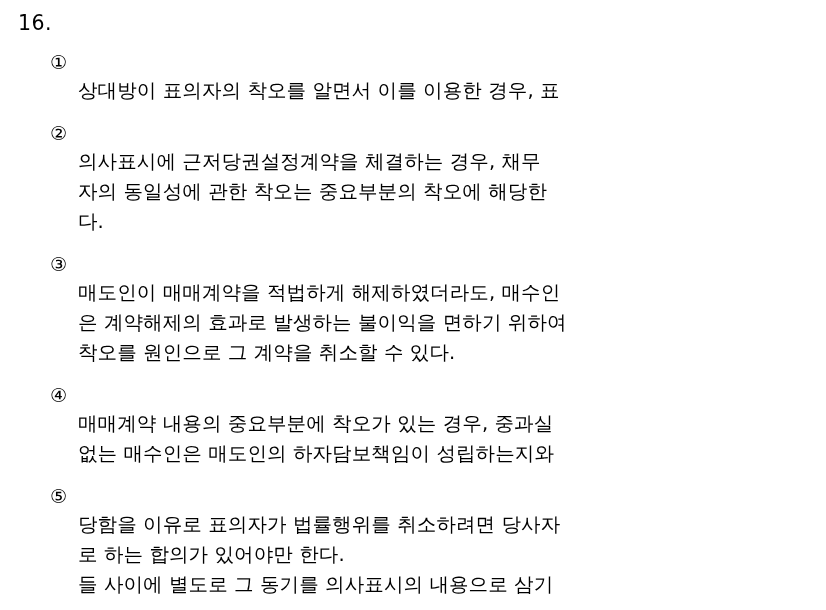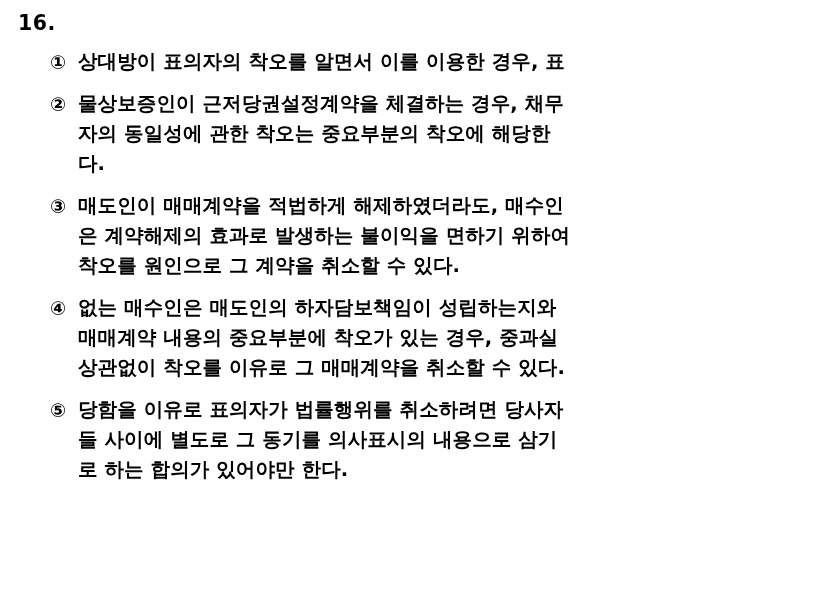--- a/index.html
+++ b/index.html
@@ -13,21 +13,20 @@
     font-family: "DejaVu Sans", sans-serif;
     color: #000000;
     overflow: hidden;
   }
   .page {
     position: relative;
     width: 826px;
     height: 610px;
     box-sizing: border-box;
     padding: 8px 18px 0 18px;
-    font-weight: bold;
   }
   .question-block {
     display: flex;
     align-items: flex-start;
     margin-bottom: 6px;
   }
   .q-number {
     flex: 0 0 auto;
     width: 42px;
     font-size: 20.5px;
@@ -57,20 +56,21 @@
   }
   .choice-marker {
     flex: 0 0 auto;
     width: 28px;
     font-size: 19px;
     line-height: 30px;
     text-align: left;
   }
   .choice-text {
     flex: 1 1 auto;
+    margin-top: 29px;
   }
   .choice-line {
     font-size: 19.5px;
     line-height: 30px;
     white-space: pre;
     letter-spacing: 0.1px;
   }
 </style>
 </head>
 <body>
@@ -88,47 +88,46 @@
     <div class="choice">
       <div class="choice-marker">①</div>
       <div class="choice-text">
         <div class="choice-line">상대방이 표의자의 착오를 알면서 이를 이용한 경우, 표</div>
       </div>
     </div>
 
     <div class="choice">
       <div class="choice-marker">②</div>
       <div class="choice-text">
-        <div class="choice-line">물상보증인이 근저당권설정계약을 체결하는 경우, 채무</div>
+        <div class="choice-line">의사표시에 근저당권설정계약을 체결하는 경우, 채무</div>
         <div class="choice-line">자의 동일성에 관한 착오는 중요부분의 착오에 해당한</div>
         <div class="choice-line">다.</div>
       </div>
     </div>
 
     <div class="choice">
       <div class="choice-marker">③</div>
       <div class="choice-text">
         <div class="choice-line">매도인이 매매계약을 적법하게 해제하였더라도, 매수인</div>
         <div class="choice-line">은 계약해제의 효과로 발생하는 불이익을 면하기 위하여</div>
         <div class="choice-line">착오를 원인으로 그 계약을 취소할 수 있다.</div>
       </div>
     </div>
 
     <div class="choice">
       <div class="choice-marker">④</div>
       <div class="choice-text">
+        <div class="choice-line">매매계약 내용의 중요부분에 착오가 있는 경우, 중과실</div>
         <div class="choice-line">없는 매수인은 매도인의 하자담보책임이 성립하는지와</div>
-        <div class="choice-line">매매계약 내용의 중요부분에 착오가 있는 경우, 중과실</div>
-        <div class="choice-line">상관없이 착오를 이유로 그 매매계약을 취소할 수 있다.</div>
       </div>
     </div>
 
     <div class="choice">
       <div class="choice-marker">⑤</div>
       <div class="choice-text">
         <div class="choice-line">당함을 이유로 표의자가 법률행위를 취소하려면 당사자</div>
+        <div class="choice-line">로 하는 합의가 있어야만 한다.</div>
         <div class="choice-line">들 사이에 별도로 그 동기를 의사표시의 내용으로 삼기</div>
-        <div class="choice-line">로 하는 합의가 있어야만 한다.</div>
       </div>
     </div>
 
   </div>
 </div>
 
 </body></html>

